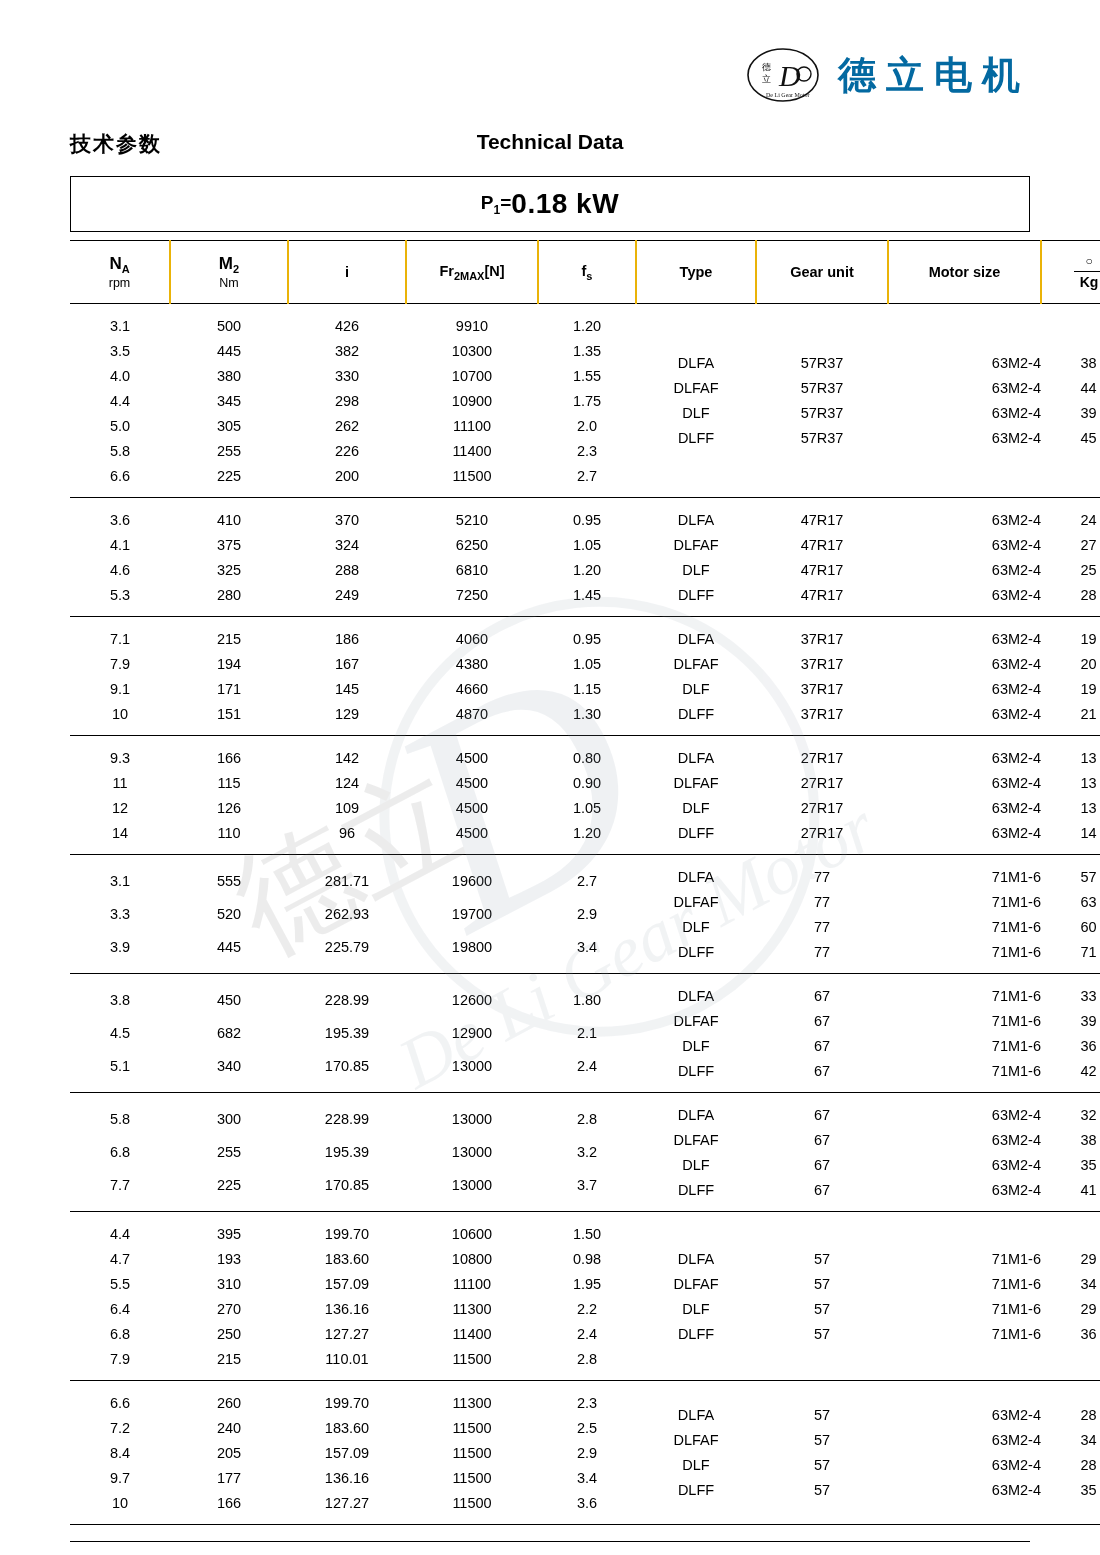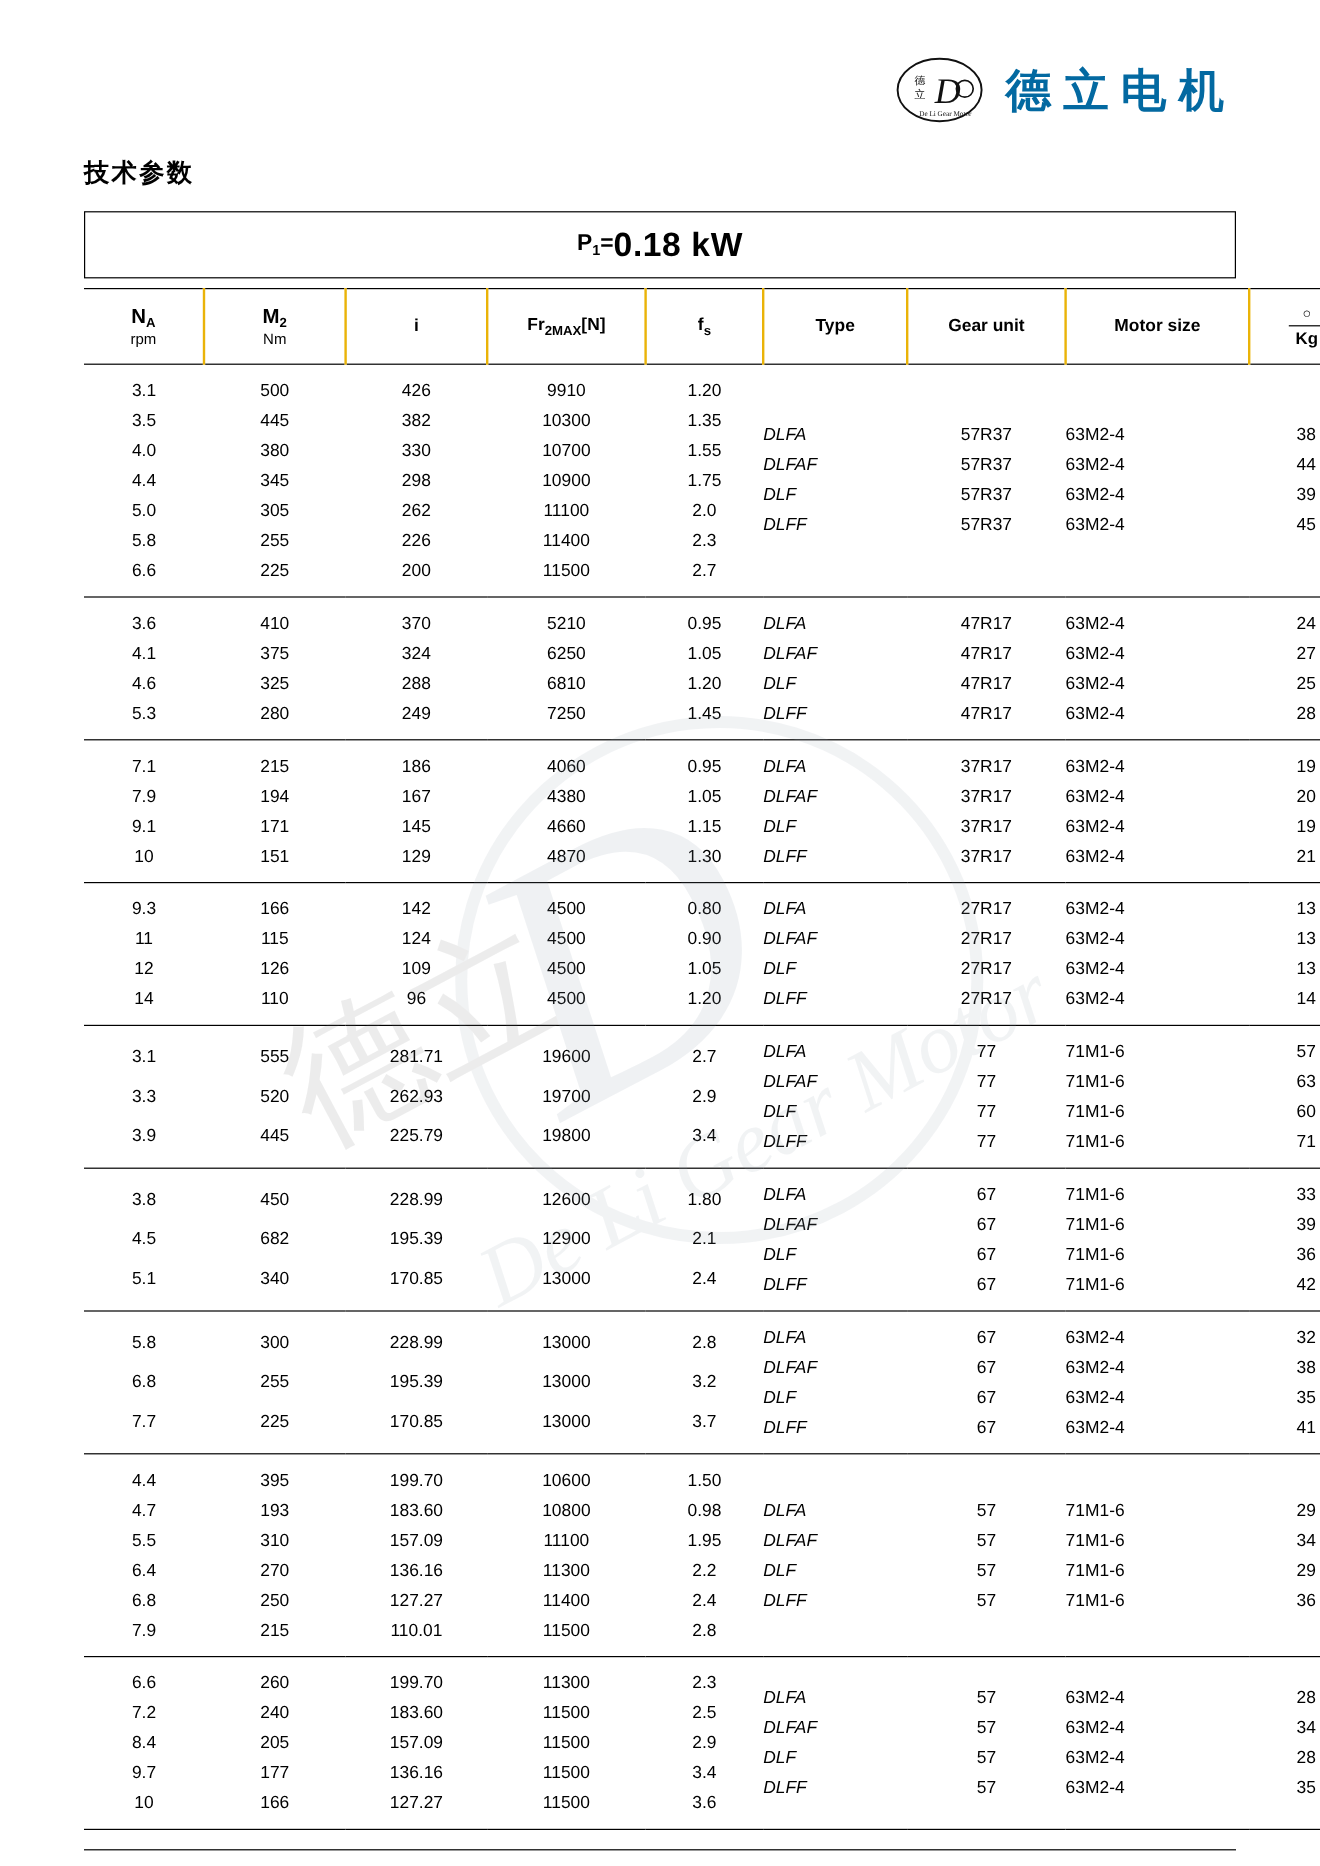--- a/index.html
+++ b/index.html
@@ -221,23 +221,23 @@
     display: flex;
     flex-direction: column;
     justify-content: center;
     height: 100%;
   }
   .right-line {
     display: flex;
     align-items: center;
     height: 25px;
   }
-  .rl-type   { width: 120px; text-align: left; font-style: italic; }
+  .rl-type   { width: 120px; text-align: center; }
   .rl-gear   { width: 132px; text-align: center; }
-  .rl-motor  { width: 153px; text-align: left; }
+  .rl-motor  { width: 153px; text-align: right; }
   .rl-kg     { width: 95px;  text-align: center; }
 
   .footer {
     position: relative;
     z-index: 2;
     margin-top: 16px;
     border-top: 1px solid #000;
     padding-top: 14px;
     text-align: center;
     font-size: 17px;
@@ -265,20 +265,21 @@
         <text x="33" y="40" font-size="30" font-family="Liberation Serif, serif" font-style="italic" fill="#111">D</text>
         <circle cx="58" cy="28" r="7" fill="none" stroke="#111" stroke-width="1.4"></circle>
         <text x="20" y="51" font-size="6" font-family="Liberation Serif, serif" fill="#111">De Li Gear Motor</text>
       </svg>
     </div>
     <div class="brand-cn">德立电机</div>
   </div>
 
   <div class="title-row">
     <div class="title-cn">技术参数</div>
+    <div class="title-en">Technical Data</div>
   </div>
 
   <div class="power-box">
     <span class="p-lab">
       <span>P</span><sub>1</sub><span>=</span></span>
       <span class="p-val">0.18 kW</span>
   </div>
 
   <table class="data">
     <colgroup>

